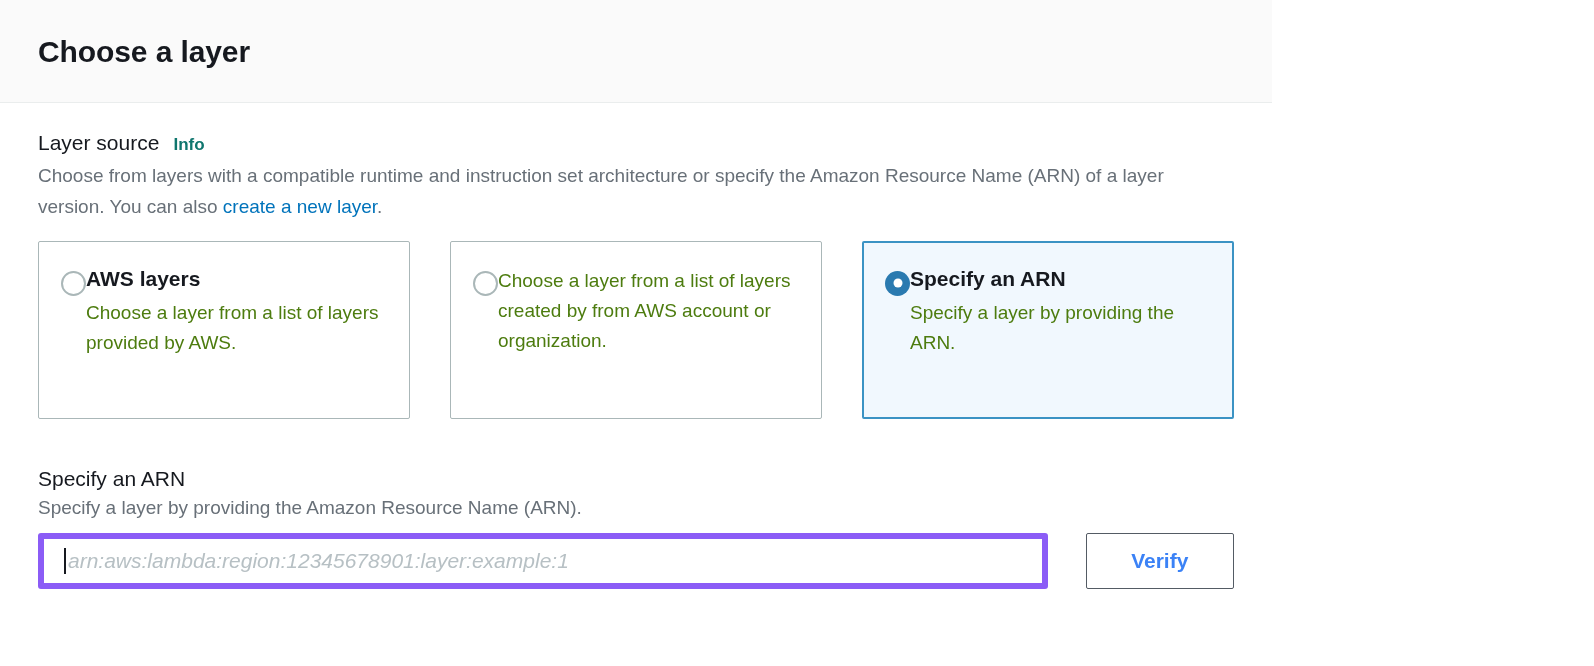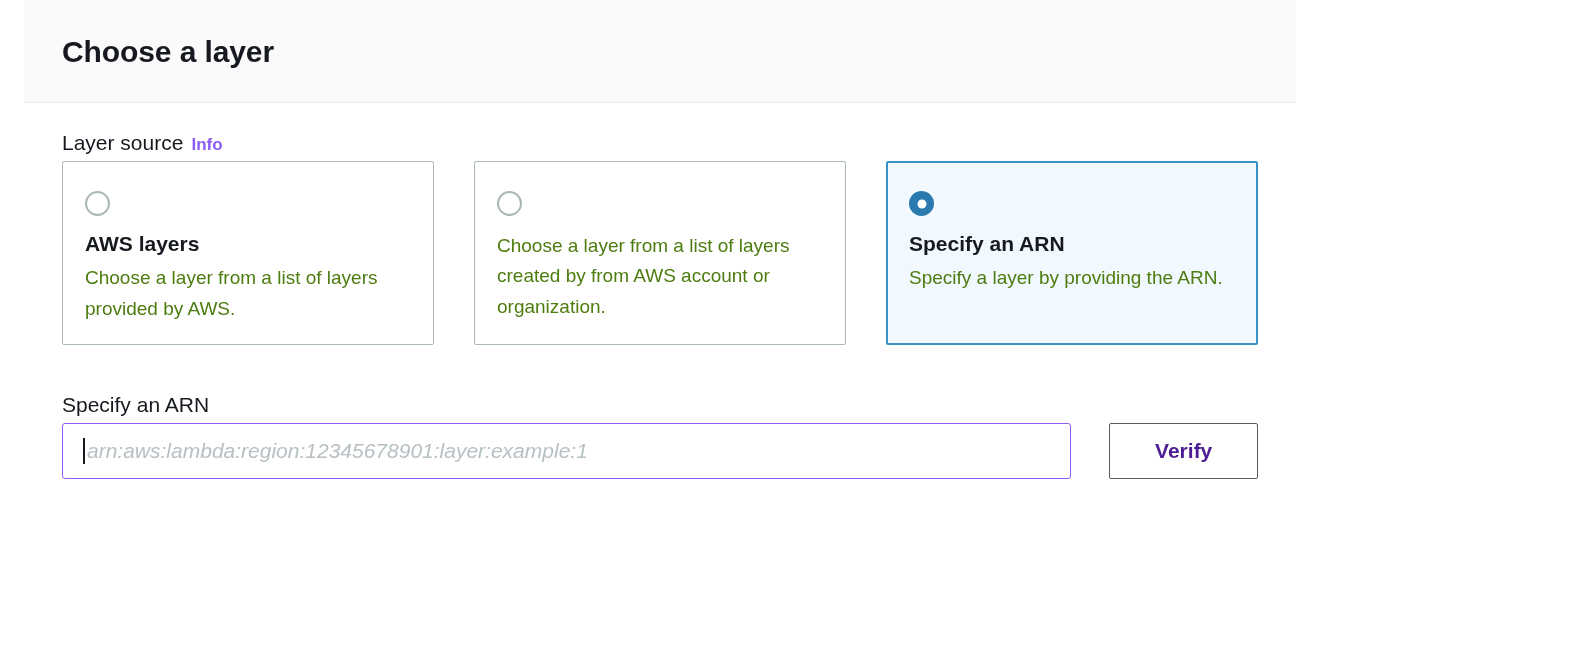--- a/index.html
+++ b/index.html
@@ -14,21 +14,20 @@
     font-family: "Liberation Sans", sans-serif;
     color: #16191f;
     overflow: hidden;
   }
 
   .modal {
     width: 1272px;
     height: 666px;
     position: relative;
     box-sizing: border-box;
-    margin-left: 24px;
   }
 
   
   .modal-header {
     height: 103px;
     background: #fafafa;
     border-bottom: 1px solid #eaeded;
     box-sizing: border-box;
     display: flex;
     align-items: center;
@@ -44,32 +43,32 @@
 
   
   .modal-body {
     padding: 28px 38px 0 38px;
     box-sizing: border-box;
   }
 
   .field-label-row {
     display: flex;
     align-items: baseline;
-    gap: 8px;
+    gap: 14px;
     margin-bottom: 6px;
   }
   .field-label {
     font-size: 21px;
     color: #16191f;
     font-weight: normal;
   }
   .info-link {
     font-size: 17px;
     font-weight: bold;
-    color: #8b5cf6;
+    color: #0f766e;
     text-decoration: none;
     cursor: pointer;
   }
 
   .field-desc {
     font-size: 19px;
     line-height: 1.62;
     color: #687078;
     max-width: 1430px;
     margin-bottom: 18px;
@@ -89,23 +88,21 @@
   .tile {
     width: 472px;
     min-height: 178px;
     box-sizing: border-box;
     border: 1px solid #aab7b8;
     background: #ffffff;
     border-radius: 2px;
     padding: 24px 22px 20px 22px;
     display: flex;
     align-items: flex-start;
-    gap: 15px;
-    cursor: pointer;
-    flex-direction: column;
+    cursor: pointer;
   }
   .tile.selected {
     border: 2px solid #3b93c4;
     background: #f1f8fe;
     padding: 23px 21px 19px 21px;
   }
 
   .radio {
     width: 25px;
     height: 25px;
@@ -169,21 +166,21 @@
   .arn-row {
     display: flex;
     align-items: flex-start;
     gap: 38px;
   }
 
   .input-wrap {
     width: 1113px;
     height: 56px;
     box-sizing: border-box;
-    border: 1px solid #8b5cf6;
+    border: 6px solid #8b5cf6;
     border-radius: 3px;
     background: #ffffff;
     display: flex;
     align-items: center;
     padding: 0 20px;
     position: relative;
     cursor: text;
   }
   .caret {
     width: 2px;
@@ -199,21 +196,21 @@
     margin-left: 2px;
   }
 
   .verify-btn {
     width: 163px;
     height: 56px;
     box-sizing: border-box;
     border: 1px solid #545b64;
     border-radius: 2px;
     background: #ffffff;
-    color: #4c1d95;
+    color: #3b82f6;
     font-size: 21px;
     font-weight: bold;
     font-family: "Liberation Sans", sans-serif;
     cursor: pointer;
     display: flex;
     align-items: center;
     justify-content: center;
   }
 </style>
 </head>
@@ -225,20 +222,23 @@
     <div class="modal-title">Choose a layer</div>
   </div>
 
   <div class="modal-body">
 
     <div class="field-label-row">
       <span class="field-label">Layer source</span>
       <a class="info-link">Info</a>
     </div>
 
+    <div class="field-desc">
+      <span>Choose from layers with a compatible runtime and instruction set architecture or specify the Amazon Resource Name (ARN) of a layer version. You can also </span><a class="inline-link">create a new layer</a><span>.</span>
+    </div>
 
     <div class="tiles">
 
       <div class="tile">
         <span class="radio"></span>
         <span class="tile-text">
           <span class="tile-title">AWS layers</span>
           <span class="tile-desc">Choose a layer from a list of layers provided by AWS.</span>
         </span>
       </div>
@@ -255,20 +255,21 @@
         <span class="tile-text">
           <span class="tile-title">Specify an ARN</span>
           <span class="tile-desc">Specify a layer by providing the ARN.</span>
         </span>
       </div>
 
     </div>
 
     <div class="arn-section">
       <div class="arn-heading">Specify an ARN</div>
+      <div class="arn-desc">Specify a layer by providing the Amazon Resource Name (ARN).</div>
 
       <div class="arn-row">
         <div class="input-wrap">
           <span class="caret"></span>
           <span class="placeholder">arn:aws:lambda:region:12345678901:layer:example:1</span>
         </div>
         <button class="verify-btn">Verify</button>
       </div>
     </div>
 

